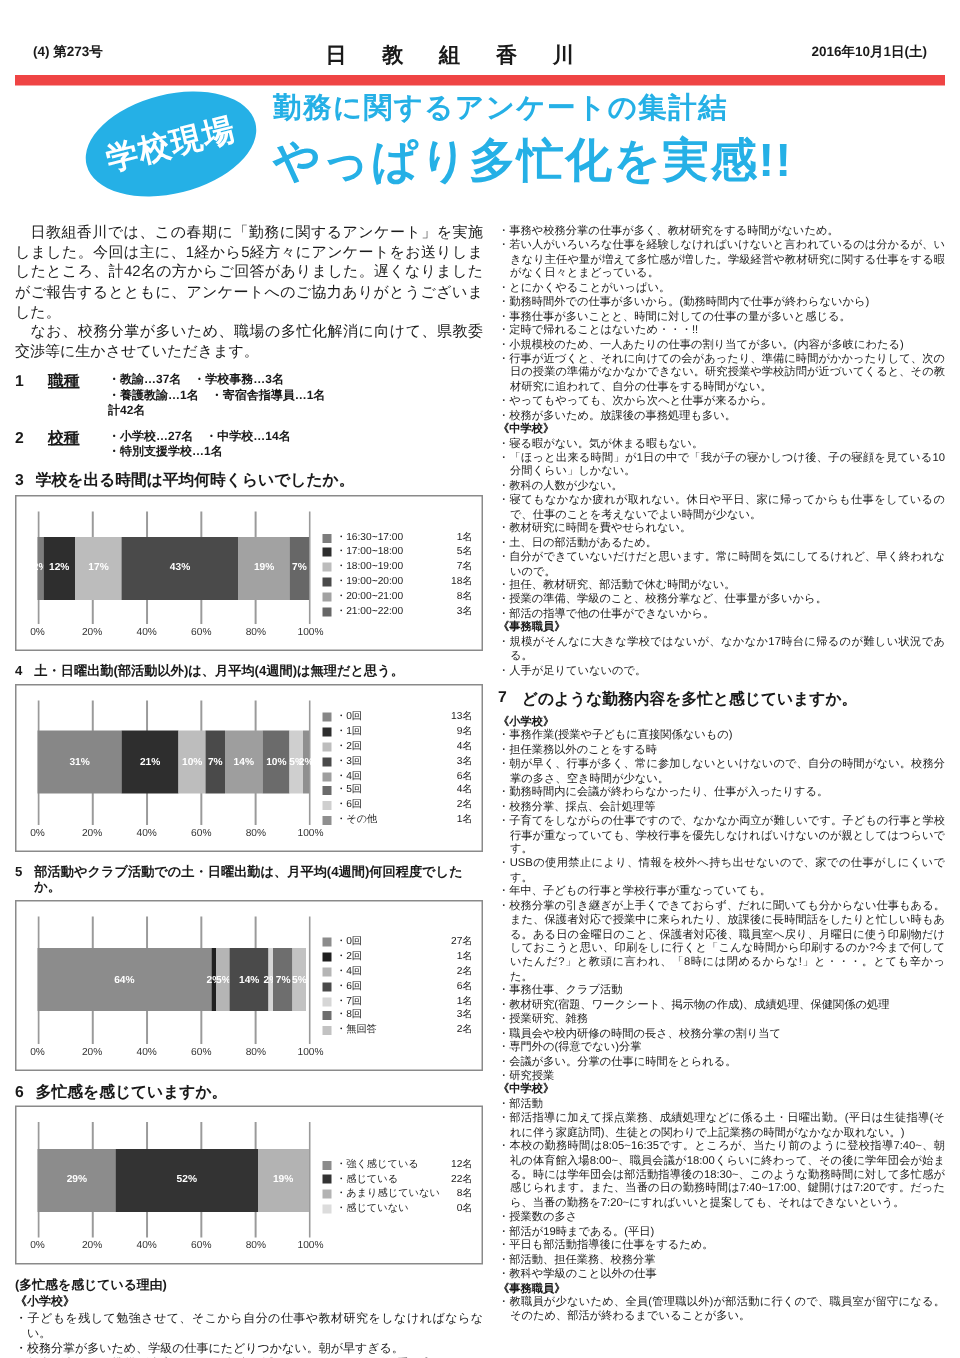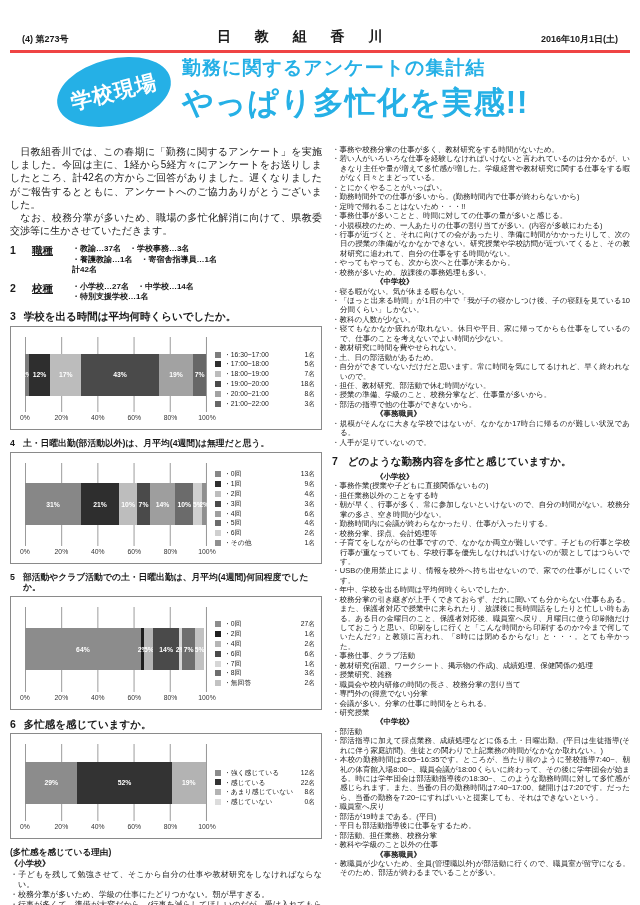--- a/index.html
+++ b/index.html
@@ -1,22 +1,22 @@
 <!DOCTYPE html>
 <html><head>
 <meta charset="utf-8">
 <style>
   * { margin:0; padding:0; box-sizing:border-box; }
   html,body { width:640px; height:905px; background:#ffffff; overflow:hidden;
     font-family:"Liberation Sans","DejaVu Sans",sans-serif; color:#1a1a1a; }
   .page { width:640px; height:905px; padding:28px 10px 6px 10px; position:relative; background:#fff; }
 
   
-  .news-header { display:flex; justify-content:space-between; align-items:flex-end;
-    border-bottom:3px solid #ef4444; padding:0 12px 4px 12px; }
+  .news-header { display:flex; justify-content:space-between; align-items:flex-start;
+    border-bottom:7px solid #ef4444; padding:0 12px 4px 12px; }
   .nh-issue { font-size:9px; font-weight:bold; }
   .nh-title { font-size:14px; font-weight:bold; letter-spacing:10px; }
   .nh-date  { font-size:9px; font-weight:bold; }
 
   
   .masthead { position:relative; height:88px; margin-top:2px; }
   .badge { position:absolute; left:46px; top:4px; width:116px; height:66px;
     background:#25b0e6; border-radius:50%; transform:rotate(-14deg);
     display:flex; align-items:center; justify-content:center; }
   .badge span { color:#fff; font-size:21px; font-weight:bold; letter-spacing:1px; }
@@ -59,21 +59,21 @@
   .legend-count { margin-left:auto; white-space:nowrap; }
 
   
   .reasons-title { font-size:8.6px; font-weight:bold; margin-top:8px; }
   .txt-list .line { font-size:8px; line-height:1.28; text-align:justify; }
   .txt-list .bullet { padding-left:8px; text-indent:-8px; }
   .txt-list .header { font-weight:bold; }
 
   .rc-list .line { font-size:7.5px; line-height:1.26; text-align:justify; }
   .rc-list .bullet { padding-left:8px; text-indent:-8px; }
-  .rc-list .header { font-weight:bold;margin-left:44px; }
+  .rc-list .header { font-weight:bold; }
   .q7-heading { display:flex; gap:10px; font-size:10.5px; font-weight:bold; margin:8px 0 3px 0; }
 </style>
 </head>
 <body>
 
 <div class="page">
 
   <div class="news-header">
     <span class="nh-issue">(4) 第273号</span>
     <span class="nh-title">日 教 組 香 川</span>
@@ -370,22 +370,22 @@
         </div>
     </div>
 
     <div class="col-right">
       <div class="rc-list">
 
       <div class="line bullet">・事務や校務分掌の仕事が多く、教材研究をする時間がないため。</div>
           <div class="line bullet">・若い人がいろいろな仕事を経験しなければいけないと言われているのは分かるが、いきなり主任や量が増えて多忙感が増した。学級経営や教材研究に関する仕事をする暇がなく日々とまどっている。</div>
           <div class="line bullet">・とにかくやることがいっぱい。</div>
           <div class="line bullet">・勤務時間外での仕事が多いから。(勤務時間内で仕事が終わらないから)</div>
+          <div class="line bullet">・事務仕事が多いことと、時間に対しての仕事の量が多いと感じる。</div>
           <div class="line bullet">・定時で帰れることはないため・・・!!</div>
-          <div class="line bullet">・事務仕事が多いことと、時間に対しての仕事の量が多いと感じる。</div>
           <div class="line bullet">・小規模校のため、一人あたりの仕事の割り当てが多い。(内容が多岐にわたる)</div>
           <div class="line bullet">・行事が近づくと、それに向けての会があったり、準備に時間がかかったりして、次の日の授業の準備がなかなかできない。研究授業や学校訪問が近づいてくると、その教材研究に追われて、自分の仕事をする時間がない。</div>
           <div class="line bullet">・やってもやっても、次から次へと仕事が来るから。</div>
           <div class="line bullet">・校務が多いため。放課後の事務処理も多い。</div>
           <div class="line header">《中学校》</div>
           <div class="line bullet">・寝る暇がない。気が休まる暇もない。</div>
           <div class="line bullet">・「ほっと出来る時間」が1日の中で「我が子の寝かしつけ後、子の寝顔を見ている10分間くらい」しかない。</div>
           <div class="line bullet">・教科の人数が少ない。</div>
           <div class="line bullet">・寝てもなかなか疲れが取れない。休日や平日、家に帰ってからも仕事をしているので、仕事のことを考えないでよい時間が少ない。</div>
           <div class="line bullet">・教材研究に時間を費やせられない。</div>
@@ -407,34 +407,34 @@
       <div class="rc-list">
 
       <div class="line header">《小学校》</div>
           <div class="line bullet">・事務作業(授業や子どもに直接関係ないもの)</div>
           <div class="line bullet">・担任業務以外のことをする時</div>
           <div class="line bullet">・朝が早く、行事が多く、常に参加しないといけないので、自分の時間がない。校務分掌の多さ、空き時間が少ない。</div>
           <div class="line bullet">・勤務時間内に会議が終わらなかったり、仕事が入ったりする。</div>
           <div class="line bullet">・校務分掌、採点、会計処理等</div>
           <div class="line bullet">・子育てをしながらの仕事ですので、なかなか両立が難しいです。子どもの行事と学校行事が重なっていても、学校行事を優先しなければいけないのが親としてはつらいです。</div>
           <div class="line bullet">・USBの使用禁止により、情報を校外へ持ち出せないので、家での仕事がしにくいです。</div>
-          <div class="line bullet">・年中、学校を出る時間は平均何時くらいでしたか。</div>
+          <div class="line bullet">・年中、子どもの行事と学校行事が重なっていても。</div>
           <div class="line bullet">・校務分掌の引き継ぎが上手くできておらず、だれに聞いても分からない仕事もある。また、保護者対応で授業中に来られたり、放課後に長時間話をしたりと忙しい時もある。ある日の金曜日のこと、保護者対応後、職員室へ戻り、月曜日に使う印刷物だけしておこうと思い、印刷をしに行くと「こんな時間から印刷するのか?今まで何していたんだ?」と教頭に言われ、「8時には閉めるからな!」と・・・。とても辛かった。</div>
           <div class="line bullet">・事務仕事、クラブ活動</div>
           <div class="line bullet">・教材研究(宿題、ワークシート、掲示物の作成)、成績処理、保健関係の処理</div>
           <div class="line bullet">・授業研究、雑務</div>
           <div class="line bullet">・職員会や校内研修の時間の長さ、校務分掌の割り当て</div>
           <div class="line bullet">・専門外の(得意でない)分掌</div>
           <div class="line bullet">・会議が多い。分掌の仕事に時間をとられる。</div>
           <div class="line bullet">・研究授業</div>
           <div class="line header">《中学校》</div>
           <div class="line bullet">・部活動</div>
           <div class="line bullet">・部活指導に加えて採点業務、成績処理などに係る土・日曜出勤。(平日は生徒指導(それに伴う家庭訪問)、生徒との関わりで上記業務の時間がなかなか取れない。)</div>
           <div class="line bullet">・本校の勤務時間は8:05~16:35です。ところが、当たり前のように登校指導7:40~、朝礼の体育館入場8:00~、職員会議が18:00くらいに終わって、その後に学年団会が始まる。時には学年団会は部活動指導後の18:30~、このような勤務時間に対して多忙感が感じられます。また、当番の日の勤務時間は7:40~17:00、鍵開けは7:20です。だったら、当番の勤務を7:20~にすればいいと提案しても、それはできないという。</div>
-          <div class="line bullet">・職員室へ戻り</div>
+          <div class="line bullet">・授業数の多さ</div>
           <div class="line bullet">・部活が19時まである。(平日)</div>
           <div class="line bullet">・平日も部活動指導後に仕事をするため。</div>
           <div class="line bullet">・部活動、担任業務、校務分掌</div>
           <div class="line bullet">・教科や学級のこと以外の仕事</div>
           <div class="line header">《事務職員》</div>
           <div class="line bullet">・教職員が少ないため、全員(管理職以外)が部活動に行くので、職員室が留守になる。そのため、部活が終わるまでいることが多い。</div>
         </div>
     </div>
   </div>
 </div>

